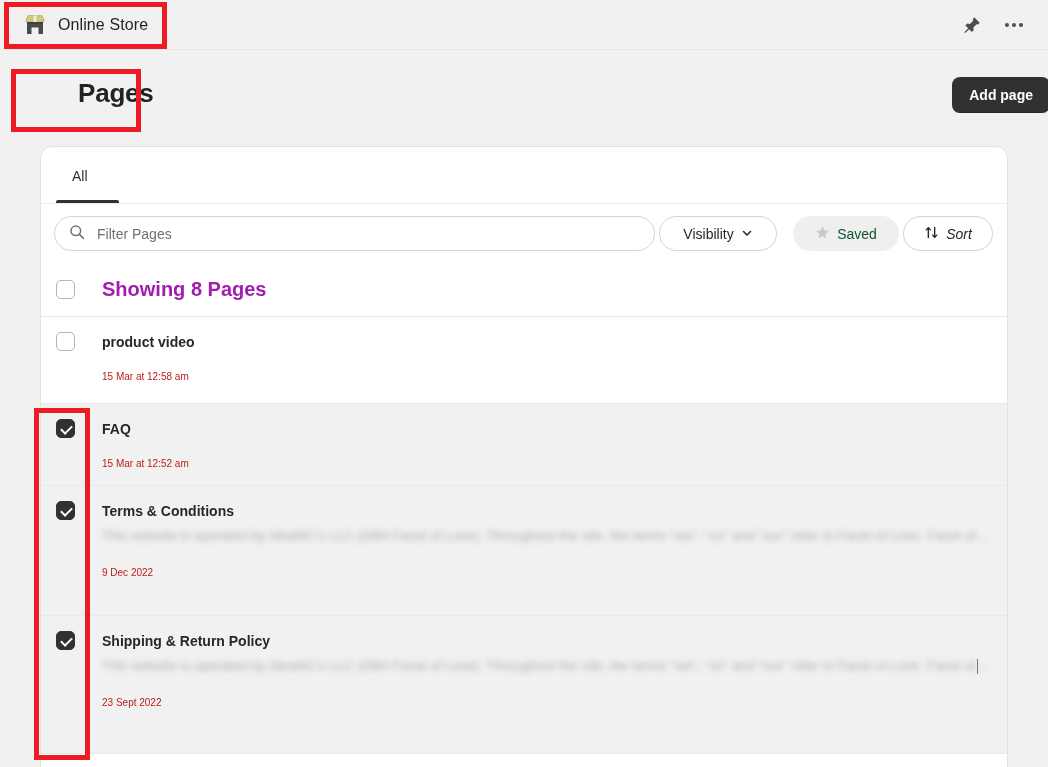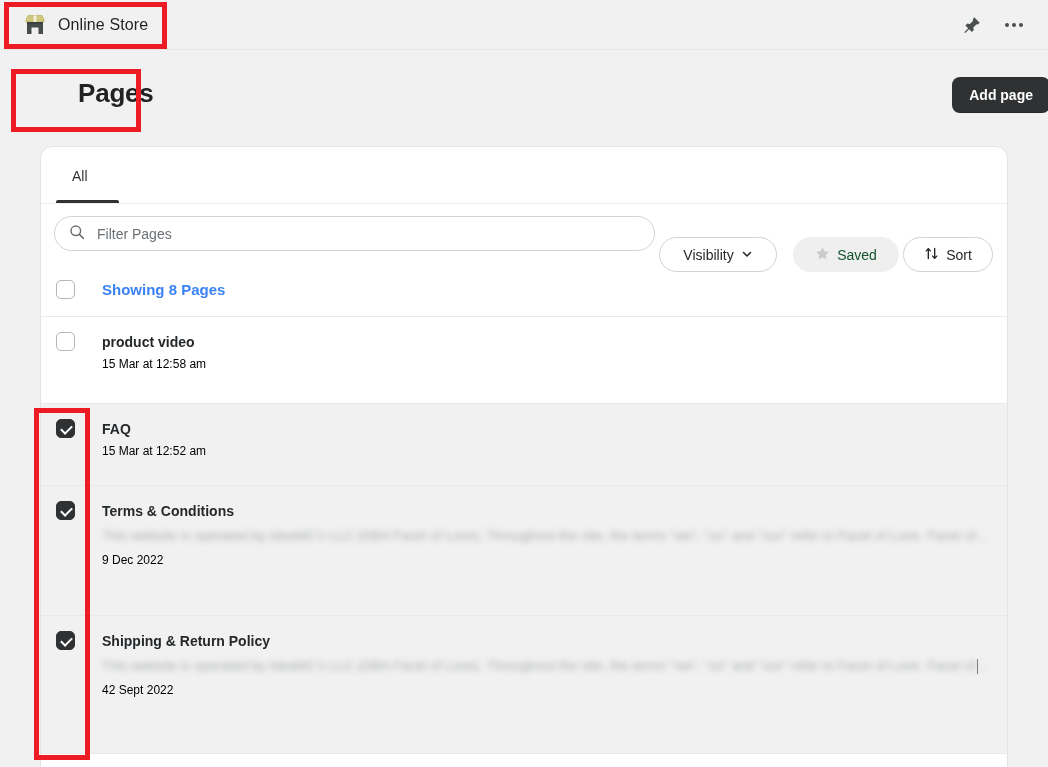--- a/index.html
+++ b/index.html
@@ -158,46 +158,45 @@
     justify-content: center;
     gap: 7px;
     border-radius: 18px;
     font-size: 14px;
     background: #ffffff;
     border: 1px solid #d3d3d3;
     color: #25282a;
     cursor: pointer;
     padding: 0 14px;
     font-family: "Liberation Sans", sans-serif;
-    margin-top: 21px;
   }
   .pill-visibility { left: 618px; width: 118px; }
   .pill-saved {
     left: 752px; width: 106px;
     background: #efefef;
     border: 1px solid #efefef;
     color: #14532d;
     cursor: default;
   }
-  .pill-sort { left: 862px; width: 90px; }
+  .pill-sort { left: 862px; width: 90px; font-style: italic; }
 
   
   .selectall-row {
     position: relative;
     height: 55px;
     border-bottom: 1px solid #e9e9e9;
     display: flex;
     align-items: center;
     padding-left: 15px;
     gap: 27px;
   }
   .selectall-label {
-    font-size: 15px;
+    font-size: 20px;
     font-weight: bold;
-    color: #3b82f6;
+    color: #a21caf;
   }
 
   
   .cb {
     width: 19px; height: 19px;
     border: 1.5px solid #b5b5b5;
     border-radius: 5px;
     background: #ffffff;
     flex: 0 0 auto;
     cursor: pointer;
@@ -239,24 +238,24 @@
     color: #8b9094;
     line-height: 25px;
     filter: blur(3.2px);
     opacity: .75;
     white-space: nowrap;
     overflow: hidden;
     margin-top: 2px;
     user-select: none;
   }
   .row-date {
-    font-size: 12px;
-    color: #000000;
+    font-size: 10px;
+    color: #b91c1c;
     line-height: 20px;
-    margin-top: 2px;
+    margin-top: 15px;
   }
   .row-h-short { height: 87px; }
   .row-h-mid   { height: 82px; }
   .row-h-tall  { height: 130px; }
   .row-h-tall2 { height: 138px; }
 
   
   .caret {
     position: absolute;
     right: 29px; top: 43px;
@@ -389,21 +388,21 @@
       <div class="row-preview">This website is operated by Ideal4C's LLC (DBA Facet of Love). Throughout the site, the terms "we", "us" and "our" refer to Facet of Love. Facet of...</div>
       <div class="row-date">9 Dec 2022</div>
     </div>
   </div>
 
   <div class="page-row row-h-tall2 selected">
     <span class="cb checked"></span>
     <div class="row-body">
       <div class="row-title">Shipping &amp; Return Policy</div>
       <div class="row-preview">This website is operated by Ideal4C's LLC (DBA Facet of Love). Throughout the site, the terms "we", "us" and "our" refer to Facet of Love. Facet of...</div>
-      <div class="row-date">42 Sept 2022</div>
+      <div class="row-date">23 Sept 2022</div>
     </div>
     <span class="caret"></span>
   </div>
 
 </div>
 
 <div class="anno anno-store"></div>
 <div class="anno anno-title"></div>
 <div class="anno anno-checks"></div>
 

